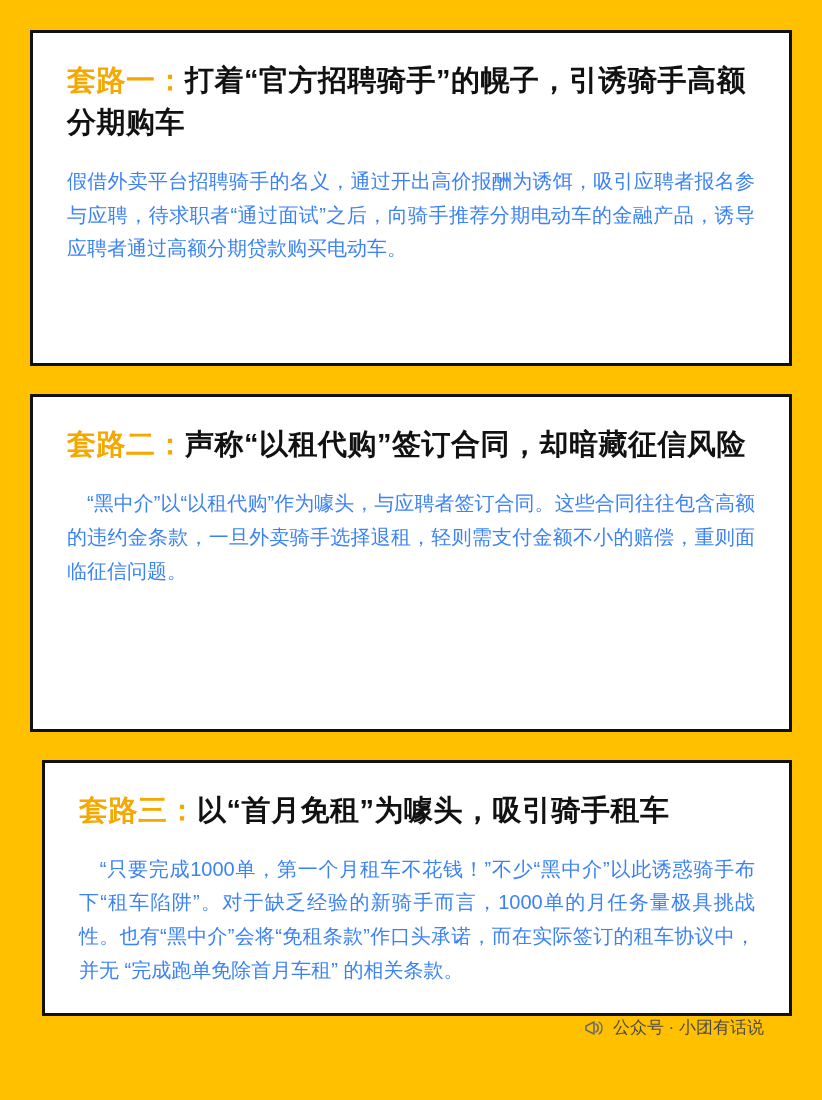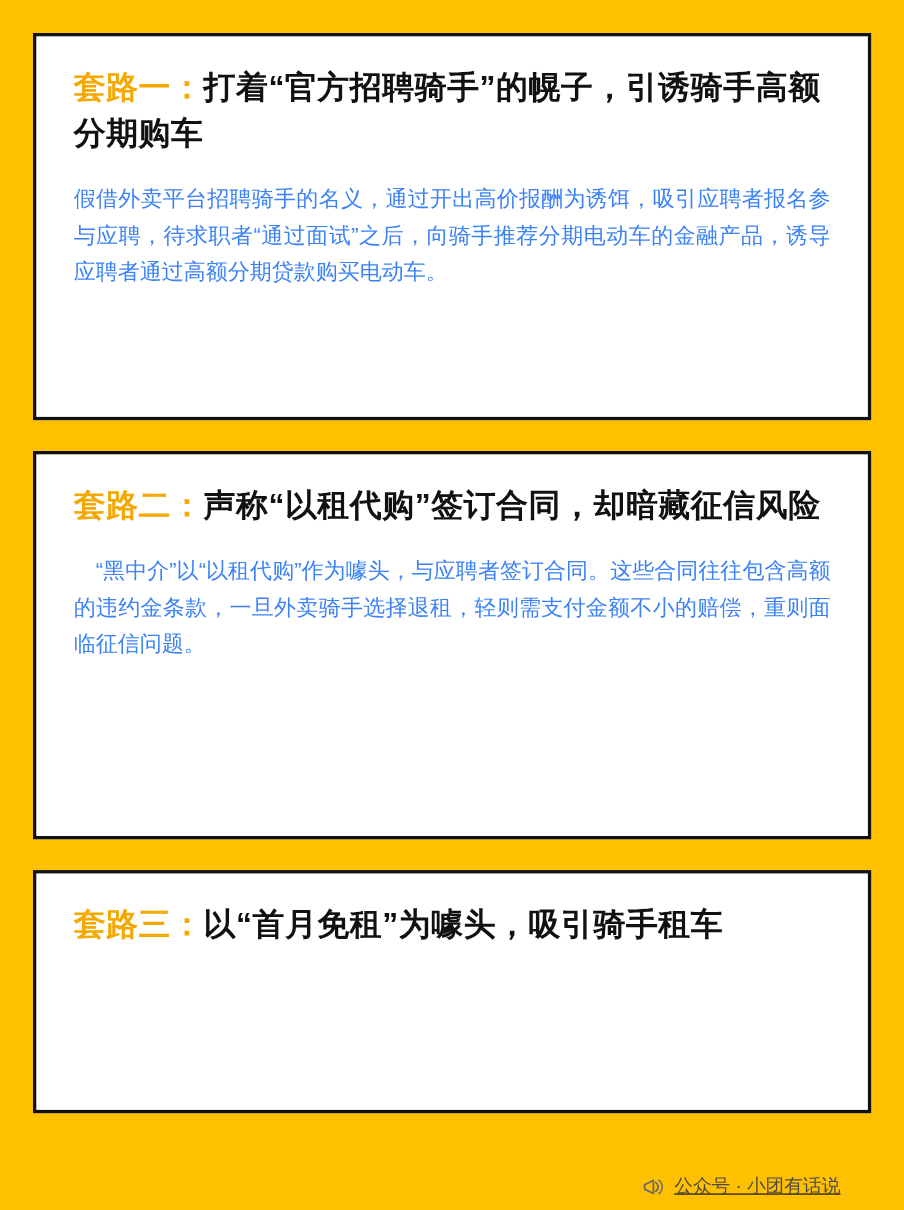--- a/index.html
+++ b/index.html
@@ -42,29 +42,28 @@
   }
   .card-body {
     font-size: 20px;
     line-height: 1.68;
     color: #3b82f6;
     margin: 0;
     text-align: justify;
   }
   .card-1 { height: 352px; }
   .card-2 { height: 353px; }
-  .card-3 { flex: 1 1 auto; margin-bottom: 0; }
+  .card-3 { flex: 1 1 auto; margin-bottom: 0; margin-left: 12px; }
   .footer {
     height: 78px;
     display: flex;
-    align-items: flex-end;
+    align-items: flex-start;
     justify-content: flex-end;
     padding-right: 28px;
     box-sizing: border-box;
-    text-decoration: underline;
   }
   .footer-brand {
     display: flex;
     align-items: center;
     gap: 8px;
     color: #4a4a4a;
     font-size: 17px;
   }
   .footer-icon {
     width: 22px;
@@ -84,20 +83,21 @@
     <p class="card-body">假借外卖平台招聘骑手的名义，通过开出高价报酬为诱饵，吸引应聘者报名参与应聘，待求职者“通过面试”之后，向骑手推荐分期电动车的金融产品，诱导应聘者通过高额分期贷款购买电动车。</p>
   </div>
 
   <div class="card card-2">
     <h2 class="card-title"><span class="label">套路二：</span><span>声称“以租代购”签订合同，却暗藏征信风险</span></h2>
     <p class="card-body">　“黑中介”以“以租代购”作为噱头，与应聘者签订合同。这些合同往往包含高额的违约金条款，一旦外卖骑手选择退租，轻则需支付金额不小的赔偿，重则面临征信问题。</p>
   </div>
 
   <div class="card card-3">
     <h2 class="card-title"><span class="label">套路三：</span><span>以“首月免租”为噱头，吸引骑手租车</span></h2>
+    <p class="card-body">　“只要完成1000单，第一个月租车不花钱！”不少“黑中介”以此诱惑骑手布下“租车陷阱”。对于缺乏经验的新骑手而言，1000单的月任务量极具挑战性。也有“黑中介”会将“免租条款”作口头承诺，而在实际签订的租车协议中，并无 “完成跑单免除首月车租” 的相关条款。</p>
   </div>
 
   <div class="footer">
     <div class="footer-brand">
       <span class="footer-icon">
         <svg width="22" height="22" viewBox="0 0 22 22" aria-hidden="true">
           <path d="M3 9 L11 5 L11 17 L3 13 Z" fill="none" stroke="#6a6a6a" stroke-width="1.6" stroke-linejoin="round"></path>
           <path d="M13 7 C16 8.5 16 13.5 13 15" fill="none" stroke="#6a6a6a" stroke-width="1.6" stroke-linecap="round"></path>
           <path d="M16 5 C20 7.5 20 14.5 16 17" fill="none" stroke="#6a6a6a" stroke-width="1.4" stroke-linecap="round"></path>
         </svg>

